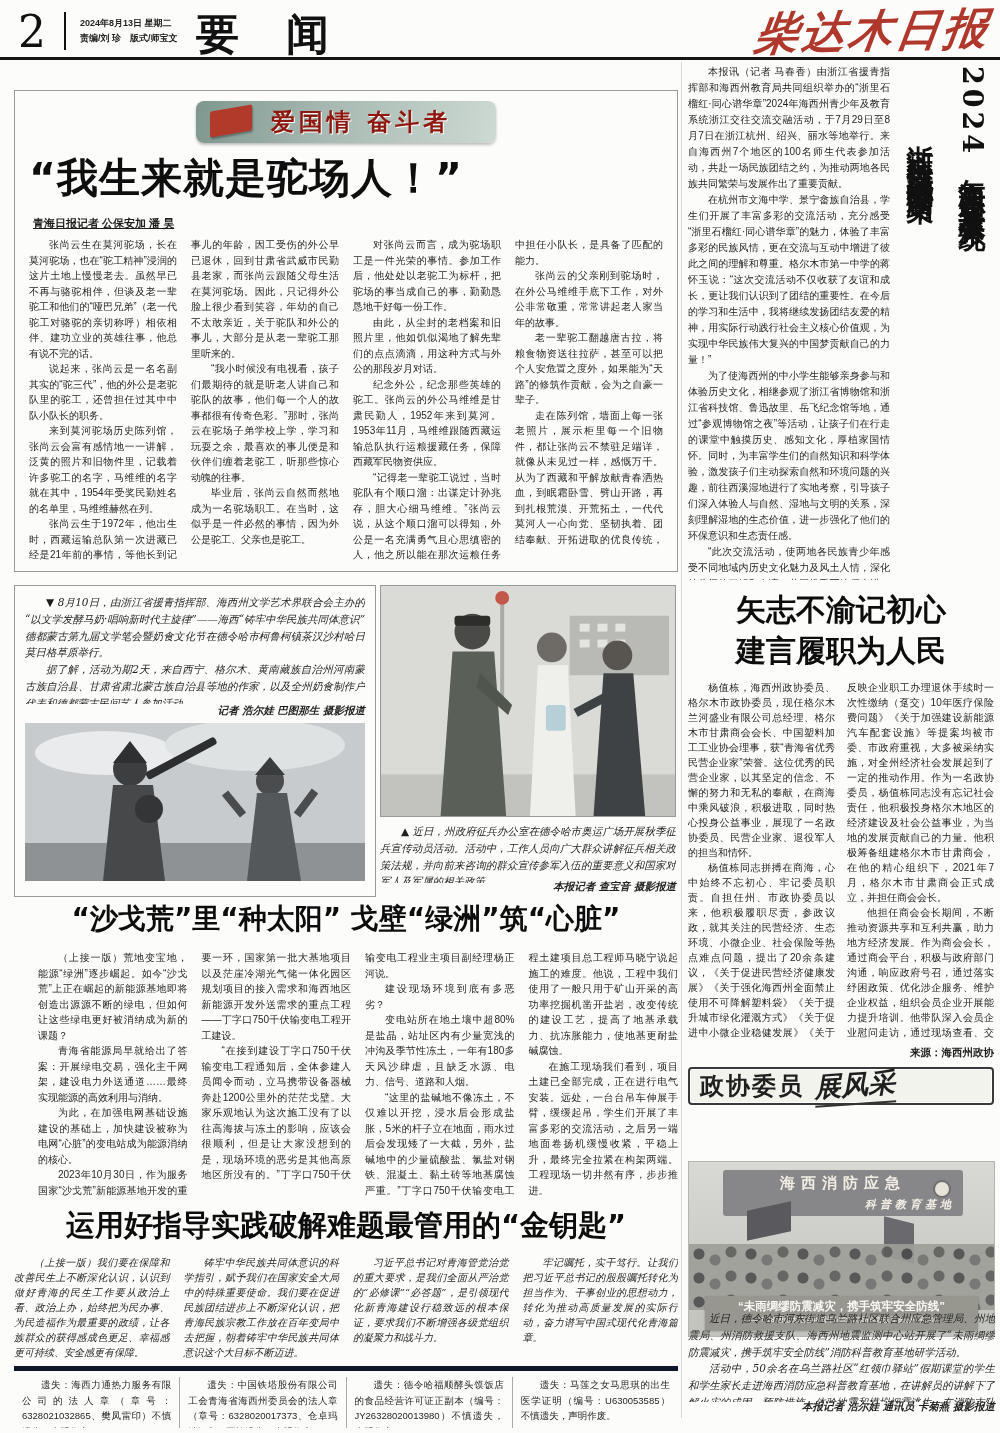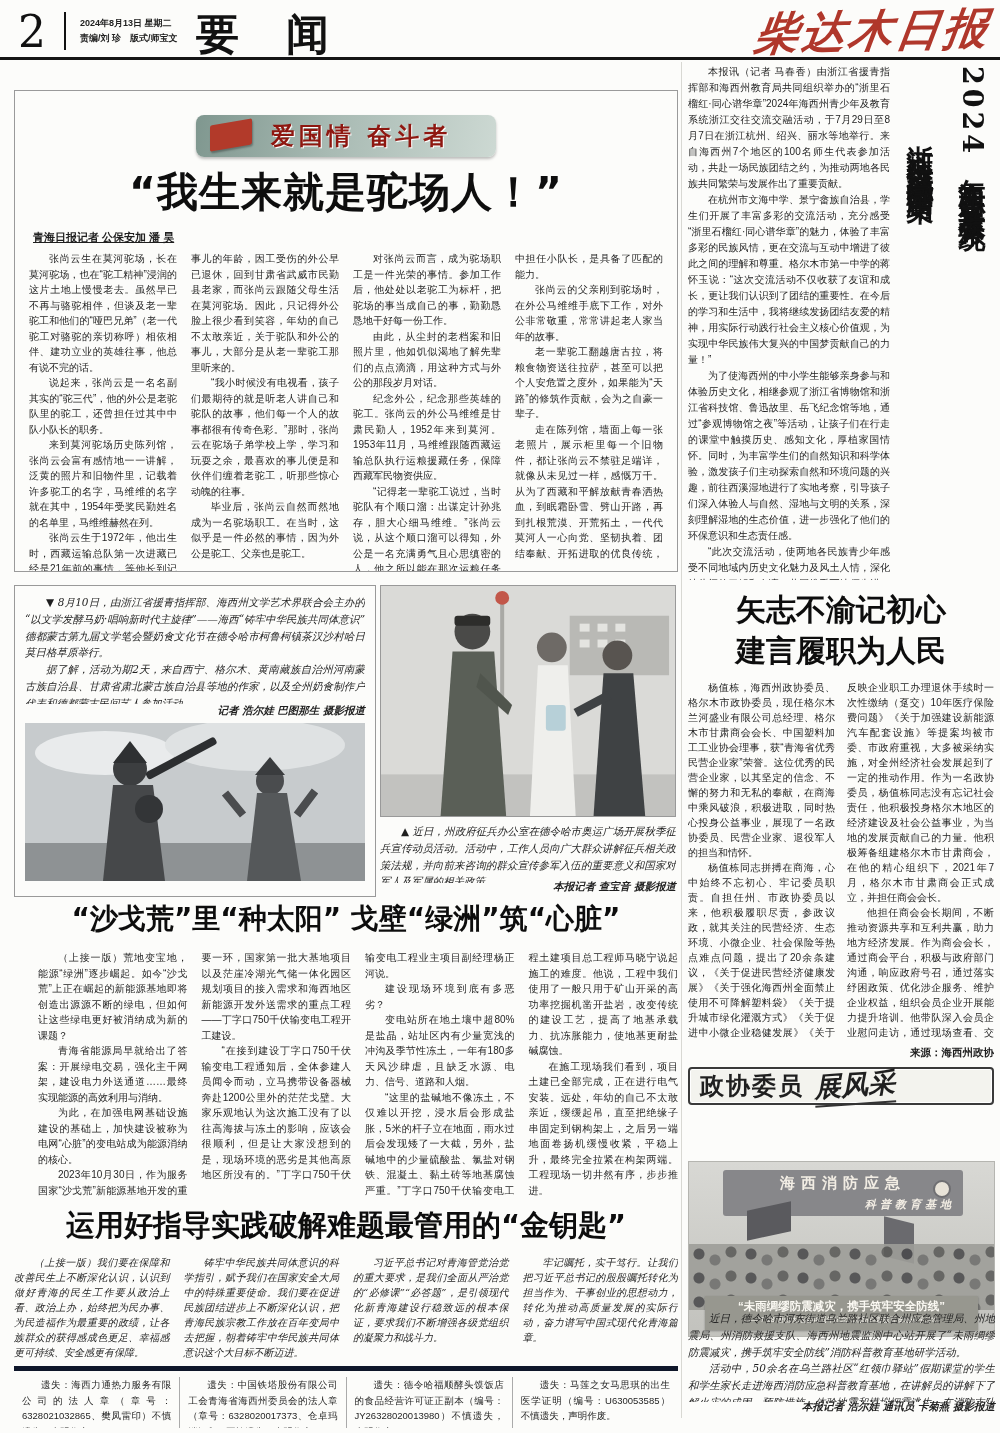--- a/index.html
+++ b/index.html
@@ -11,27 +11,27 @@
   }
   
   .pagenum { position:absolute; left:18px; top:6px; font:400 44px "DejaVu Serif", serif; color:#111; }
   .pagenum-bar { position:absolute; left:64px; top:12px; width:2px; height:38px; background:#111; }
   .dateblock { position:absolute; left:80px; top:16px; font-size:9px; font-weight:bold; color:#222; line-height:1.7; }
   .section-title { position:absolute; left:196px; top:6px; font-family:"DejaVu Serif", serif; font-weight:900; font-size:43px; letter-spacing:16px; color:#111; }
   .masthead { position:absolute; right:10px; top:2px; font-family:"DejaVu Serif", serif; font-style:italic; font-weight:900; font-size:44px; letter-spacing:3px; color:#b0372b; transform:skewX(-9deg) rotate(-1.5deg); }
   .head-rule { position:absolute; left:0; top:57px; width:1000px; height:3px; background:#151515; }
 
   
-  .lead-box { position:absolute; left:14px; top:90px; width:664px; height:482px; border:1px solid #9a9a9a; padding:14px 14px; overflow:hidden; }
+  .lead-box { position:absolute; left:14px; top:90px; width:664px; height:482px; border:1px solid #9a9a9a; padding:0 14px; overflow:hidden; }
   .lead-banner { position:relative; width:300px; height:42px; margin:10px auto 2px; border-radius:8px;
     background:linear-gradient(100deg,#7f978f 0%,#a8bab3 45%,#cdd9d3 100%);
     display:flex; align-items:center; justify-content:center; box-shadow:0 2px 3px rgba(0,0,0,.25); }
   .lead-banner .flag { position:absolute; left:14px; top:7px; width:42px; height:26px; background:#b23a2a; transform:skewY(-10deg); border-radius:2px; box-shadow:1px 2px 2px rgba(0,0,0,.3); }
   .lead-banner .banner-text { font-family:"DejaVu Serif", serif; font-weight:900; font-size:24px; letter-spacing:4px; color:#8e1710; text-shadow:1px 1px 0 #fff; padding-left:30px; }
-  .lead-headline { text-align:center; font-weight:900; font-size:41px; letter-spacing:1px; color:#0e0e0e; margin-top:8px; font-family:"DejaVu Sans", sans-serif; }
+  .lead-headline { font-weight:900; font-size:41px; letter-spacing:1px; color:#0e0e0e; margin-top:8px; font-family:"DejaVu Sans", sans-serif; }
   .lead-byline { font-size:11px; font-weight:bold; margin:10px 0 6px 4px;text-decoration:underline; }
   .lead-body { column-count:4; column-gap:14px; font-size:10px; line-height:1.55; text-align:justify; height:330px; overflow:hidden; }
   .cols p, .caption p { text-indent:2em; margin:0; }
 
   
   .zj-wrap { position:absolute; left:688px; top:62px; width:302px; height:520px; }
   .zj-text { position:absolute; left:0; top:2px; width:202px; height:516px; overflow:hidden; font-size:10px; line-height:1.6; text-align:justify; }
   .zj-h1 { position:absolute; right:0; top:4px; writing-mode:vertical-rl; font-family:"DejaVu Serif", serif; font-weight:900; font-size:27px; letter-spacing:4px; color:#111; }
   .zj-h2 { position:absolute; right:52px; top:62px; writing-mode:vertical-rl; font-family:"DejaVu Serif", serif; font-weight:900; font-size:27px; letter-spacing:4px; color:#111; }
 
@@ -220,21 +220,21 @@
     <div class="solar-headline">“沙戈荒”里“种太阳” 戈壁“绿洲”筑“心脏”</div>
     <div class="solar-body cols">
         <p>（上接一版）荒地变宝地，能源“绿洲”逐步崛起。如今“沙戈荒”上正在崛起的新能源基地即将创造出源源不断的绿电，但如何让这些绿电更好被消纳成为新的课题？</p>
         <p>青海省能源局早就给出了答案：开展绿电交易，强化主干网架，建设电力外送通道……最终实现能源的高效利用与消纳。</p>
         <p>为此，在加强电网基础设施建设的基础上，加快建设被称为电网“心脏”的变电站成为能源消纳的核心。</p>
         <p>2023年10月30日，作为服务国家“沙戈荒”新能源基地开发的重要一环，国家第一批大基地项目以及茫崖冷湖光气储一体化园区规划项目的接入需求和海西地区新能源开发外送需求的重点工程——丁字口750千伏输变电工程开工建设。</p>
         <p>“在接到建设丁字口750千伏输变电工程通知后，全体参建人员闻令而动，立马携带设备器械奔赴1200公里外的茫茫戈壁。大家乐观地认为这次施工没有了以往高海拔与冻土的影响，应该会很顺利，但是让大家没想到的是，现场环境的恶劣是其他高原地区所没有的。”丁字口750千伏输变电工程业主项目副经理杨正河说。</p>
         <p>建设现场环境到底有多恶劣？</p>
         <p>变电站所在地土壤中超80%是盐晶，站址区内有少量宽浅的冲沟及季节性冻土，一年有180多天风沙肆虐，且缺乏水源、电力、信号、道路和人烟。</p>
         <p>“这里的盐碱地不像冻土，不仅难以开挖，浸水后会形成盐胀，5米的杆子立在地面，雨水过后会发现矮了一大截，另外，盐碱地中的少量硫酸盐、氯盐对钢铁、混凝土、黏土砖等地基腐蚀严重。”丁字口750千伏输变电工程土建项目总工程师马晓宁说起施工的难度。他说，工程中我们使用了一般只用于矿山开采的高功率挖掘机凿开盐岩，改变传统的建设工艺，提高了地基承载力、抗冻胀能力，使地基更耐盐碱腐蚀。</p>
-        <p>在施工现场我们看到，项目土建已全部完成，正在进行电气安装。远处，年幼的自己不太敢亲近，缓缓起吊，直至把绝缘子串固定到钢构架上，之后另一端地面卷扬机缓慢收紧，平稳上升，最终完全拉紧在构架两端。工程现场一切井然有序，步步推进。</p>
+        <p>在施工现场我们看到，项目土建已全部完成，正在进行电气安装。远处，一台台吊车伸展手臂，缓缓起吊，学生们开展了丰富多彩的交流活动，之后另一端地面卷扬机缓慢收紧，平稳上升，最终完全拉紧在构架两端。工程现场一切井然有序，步步推进。</p>
         <p>“整体项目我们力争12月底具备带电条件，争取将冷湖的绿色能源早日送向祖国各地。”杨正河说。</p>
         <p>青海能源发展，高效推进，只争朝夕。烈日下，站在丁字口750千伏输变电工程施工现场，看着眼前忙碌的工地，看着远处“毫无生机”的茫茫沙海，一个个新能源项目正在加速建设，让人震撼，更令人动容。在青海，不仅实现了在沙漠荒地里“种太阳”“建绿洲”，更实现了以科技和专业的素养全力打造“国家清洁能源产业高地”。</p>
       </div>
   </div>
 
   <div class="gk">
     <div class="gk-headline">运用好指导实践破解难题最管用的“金钥匙”</div>
     <div class="gk-body cols">
         <p>（上接一版）我们要在保障和改善民生上不断深化认识，认识到做好青海的民生工作要从政治上看、政治上办，始终把为民办事、为民造福作为最重要的政绩，让各族群众的获得感成色更足、幸福感更可持续、安全感更有保障。</p>
         <p>铸牢中华民族共同体意识的科学指引，赋予我们在国家安全大局中的特殊重要使命。我们要在促进民族团结进步上不断深化认识，把青海民族宗教工作放在百年变局中去把握，朝着铸牢中华民族共同体意识这个大目标不断迈进。</p>

